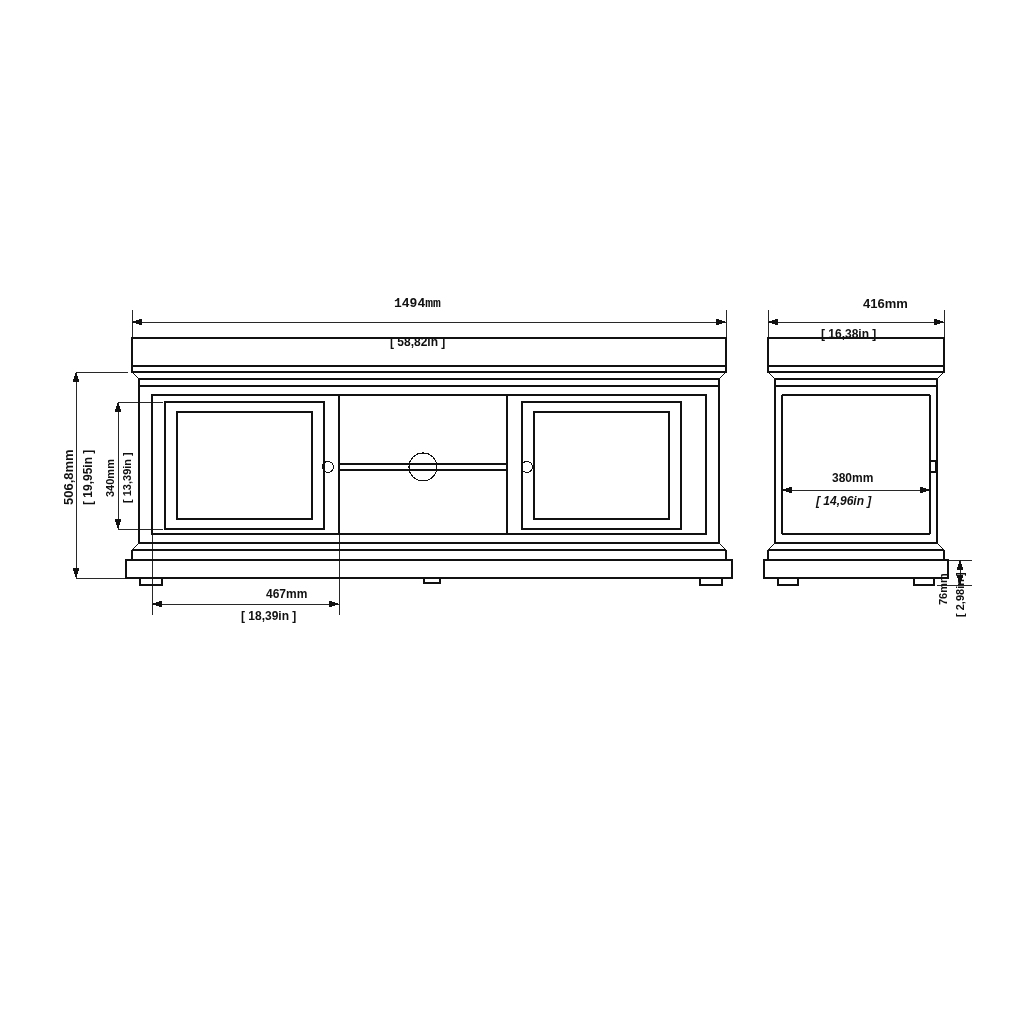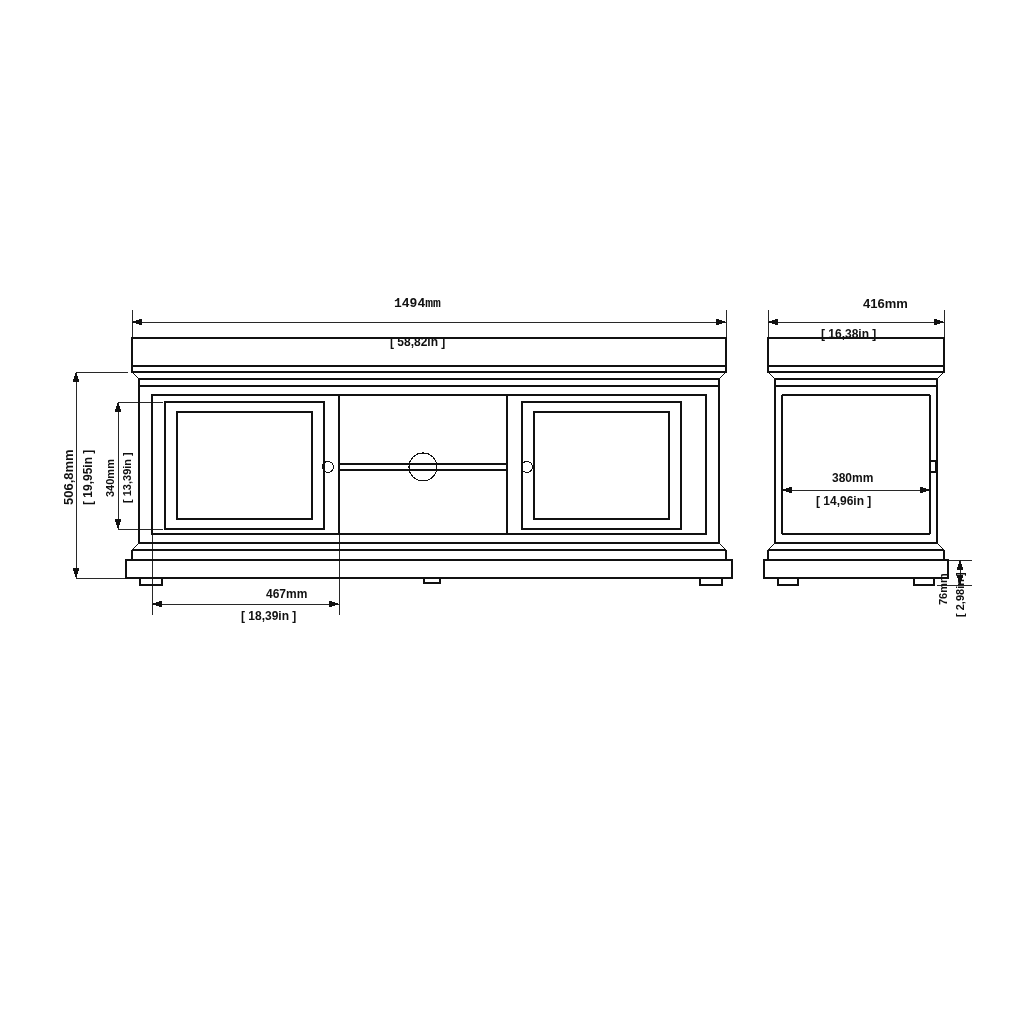--- a/index.html
+++ b/index.html
@@ -176,18 +176,18 @@
   <div class="lbl small vert" style="left:105px; top:497px; transform: rotate(-90deg);">340mm</div>
   <div class="lbl small vert" style="left:122px; top:503px; transform: rotate(-90deg);">[ 13,39in ]</div>
 
   <div class="lbl mid" style="left:219px; top:588px;margin-left:47px;">467mm</div>
   <div class="lbl mid" style="left:212px; top:610px;margin-left:29px;">[ 18,39in ]</div>
 
   <div class="lbl big" style="left:851px; top:297px;margin-left:12px;">416mm</div>
   <div class="lbl mid" style="left:821px; top:328px;">[ 16,38in ]</div>
 
   <div class="lbl mid" style="left:832px; top:472px;">380mm</div>
-  <div class="lbl mid" style="left:816px; top:495px;">[ 14,96in ]</div>
+  <div class="lbl mid" style="left:816px; top:495px;font-style:italic;">[ 14,96in ]</div>
 
   <div class="lbl small vert" style="left:938px; top:605px; transform: rotate(-90deg);">76mm</div>
   <div class="lbl small vert" style="left:955px; top:617px; transform: rotate(-90deg);">[ 2,98in ]</div>
 
 </div>
 
 </body></html>

